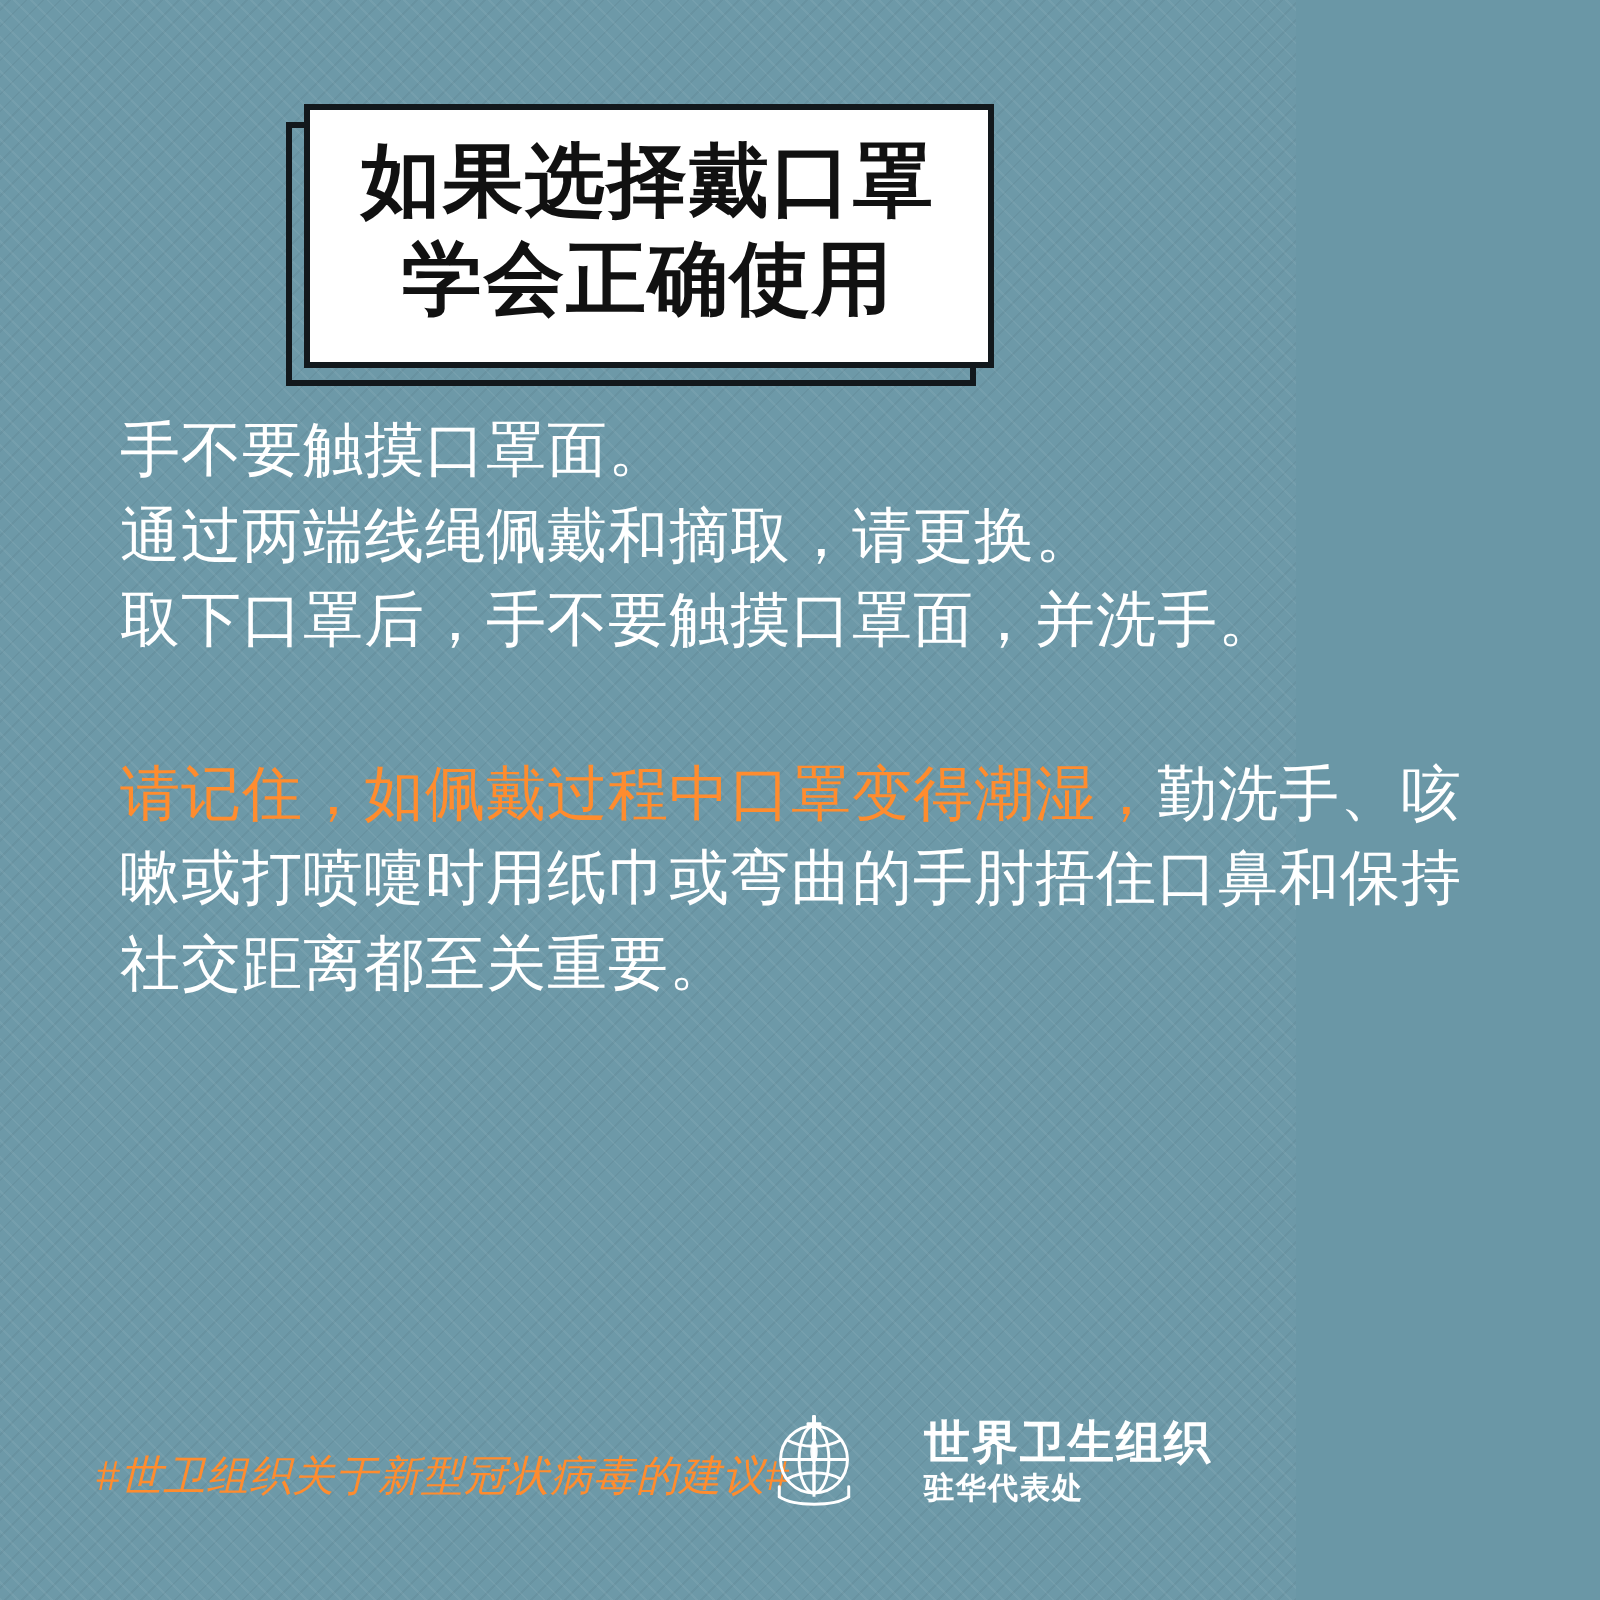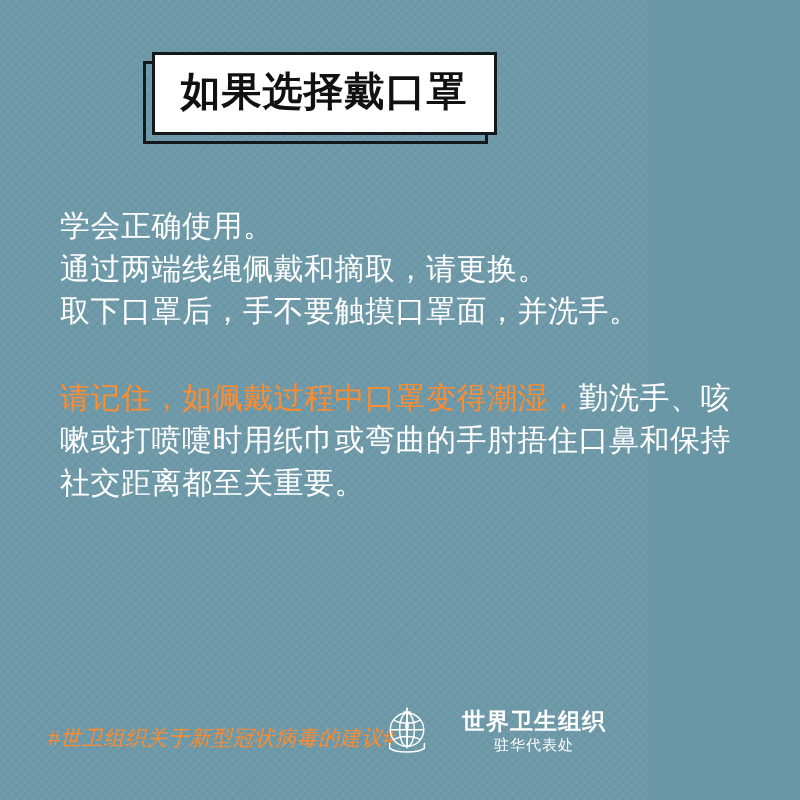--- a/index.html
+++ b/index.html
@@ -112,39 +112,41 @@
     line-height: 1.25;
   }
   .who-name {
     font-size: 23px;
     font-weight: bold;
     letter-spacing: 1px;
   }
   .who-sub {
     font-size: 15px;
     letter-spacing: 1px;
-    text-align: center;
+    text-align: left;
+    font-weight: bold;
   }
 </style>
 </head>
 <body>
 
 <div class="poster">
 
   <div class="title-wrap">
     <div class="title-shadow">
       <div class="title-box">
         <div class="title-line">如果选择戴口罩</div>
+        <div class="title-line">学会正确使用</div>
       </div>
     </div>
   </div>
 
   <div class="body-text">
     <div class="para group-1">
-      <div>学会正确使用。</div>
+      <div>手不要触摸口罩面。</div>
       <div>通过两端线绳佩戴和摘取，请更换。</div>
       <div>取下口罩后，手不要触摸口罩面，并洗手。</div>
     </div>
     <div class="para">
       <span class="highlight">请记住，如佩戴过程中口罩变得潮湿，</span><span>勤洗手、咳嗽或打喷嚏时用纸巾或弯曲的手肘捂住口鼻和保持社交距离都至关重要。</span>
     </div>
   </div>
 
   <div class="hashtag">#世卫组织关于新型冠状病毒的建议#</div>
 

